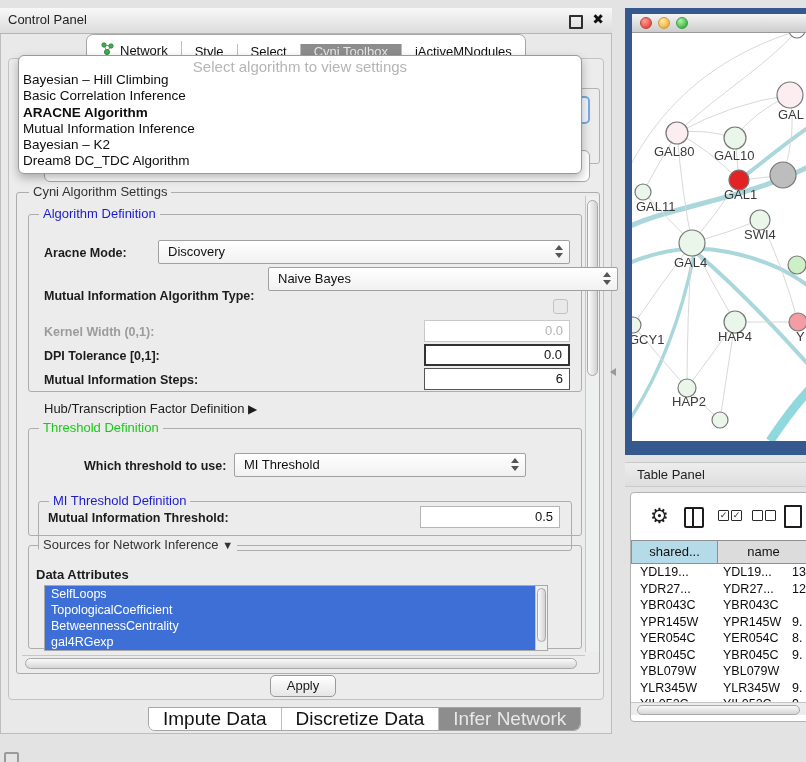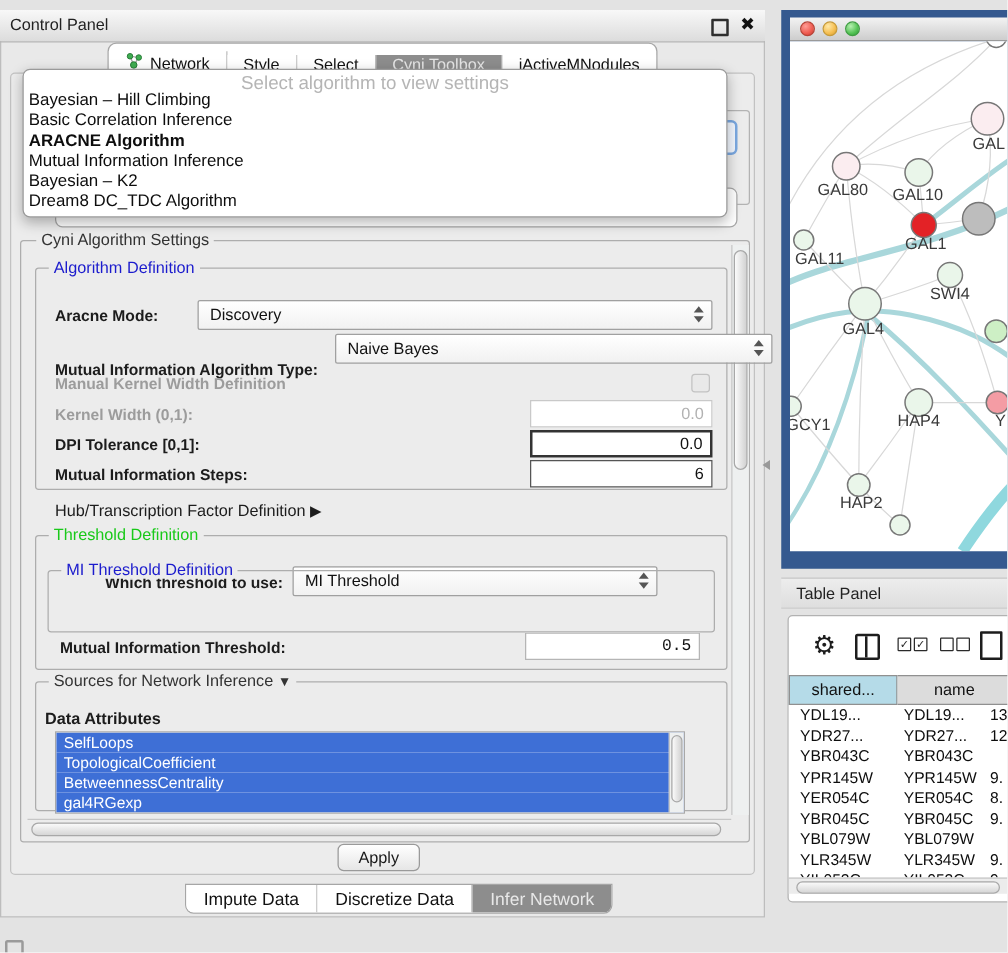--- a/index.html
+++ b/index.html
@@ -67,21 +67,21 @@
   .sb-thumb-h{position:absolute;background:linear-gradient(#fafafa,#d6d6d6);border:1px solid #a8a8a8;border-radius:7px;box-sizing:border-box;}
 
   
   .attr-list{left:44px;top:585px;width:504px;height:66px;background:#fff;border:1px solid #a8a8a8;box-sizing:border-box;overflow:hidden;}
   .attr-item{height:16px;line-height:16px;background:#3e6fd6;color:#fff;font-size:12.5px;padding-left:6px;}
 
   .apply-btn{left:270px;top:675px;width:66px;height:22px;background:linear-gradient(#ffffff,#e6e6e6);border:1px solid #9a9a9a;
     border-radius:5px;font-size:13px;text-align:center;line-height:20px;box-sizing:border-box;}
 
   .bottom-tabstrip{left:148px;top:707px;height:22px;display:flex;border:1px solid #a6a6a6;border-radius:0 0 7px 7px;overflow:hidden;background:#fff;}
-  .btab{display:flex;align-items:center;padding:0 14px;font-size:14px;color:#111;background:#fff;border-right:1px solid #bdbdbd;}
+  .btab{display:flex;align-items:center;padding:0 14px;font-size:19px;color:#111;background:#fff;border-right:1px solid #bdbdbd;}
   .btab:last-child{border-right:none;}
   .btab.selected{background:#8d8d8d;color:#e8e8e8;}
 
   
   .net-frame{left:625px;top:8px;width:181px;height:447px;background:#35598f;}
   .net-titlebar{left:632px;top:14px;width:174px;height:19px;background:linear-gradient(#f3f3f3,#cdcdcd);border-bottom:1px solid #9a9a9a;box-sizing:border-box;}
   .light{position:absolute;top:3px;width:12px;height:12px;border-radius:50%;box-sizing:border-box;}
   .light.red{left:8px;background:radial-gradient(circle at 35% 30%,#ff9d95,#ee5b50 60%,#c0392f);border:1px solid #b84438;}
   .light.yellow{left:26px;background:radial-gradient(circle at 35% 30%,#ffe9a8,#f5bd4f 60%,#cf9a30);border:1px solid #c79b3a;}
   .light.green{left:44px;background:radial-gradient(circle at 35% 30%,#b6f0b0,#53c254 60%,#2f9a38);border:1px solid #3f9e42;}
@@ -195,21 +195,20 @@
 
   <div class="abs lbl" style="left:44px;top:273px;margin-top:16px;">Mutual Information Algorithm Type:</div>
   <div class="abs combo" style="left:268px;top:267px;width:350px;">
     <div class="val">Naive Bayes</div>
     <div class="stepper">
         <div class="tri-up"></div>
         <div class="tri-down"></div>
       </div>
   </div>
 
-  <div class="abs lbl dis" style="left:44px;top:300px;">Manual Kernel Width Definition</div>
   <div class="abs checkbox" style="left:553px;top:299px;"></div>
 
   <div class="abs lbl dis" style="left:44px;top:325px;">Kernel Width (0,1):</div>
   <div class="abs field dis" style="left:424px;top:320px;width:146px;">0.0</div>
 
   <div class="abs lbl" style="left:44px;top:349px;">DPI Tolerance [0,1]:</div>
   <div class="abs field focus" style="left:424px;top:344px;width:146px;">0.0</div>
 
   <div class="abs lbl" style="left:44px;top:373px;">Mutual Information Steps:</div>
   <div class="abs field dark" style="left:424px;top:368px;width:146px;">6</div>
@@ -225,25 +224,25 @@
 
   <div class="abs lbl" style="left:84px;top:459px;">Which threshold to use:</div>
   <div class="abs combo" style="left:234px;top:453px;width:292px;">
     <div class="val">MI Threshold</div>
     <div class="stepper">
         <div class="tri-up"></div>
         <div class="tri-down"></div>
       </div>
   </div>
 
-  <div class="abs groupbox" style="left:38px;top:456px;width:534px;height:50px;">
+  <div class="abs groupbox" style="left:38px;top:501px;width:534px;height:50px;">
     <span class="gb-title blue">MI Threshold Definition</span>
   </div>
   <div class="abs lbl" style="left:48px;top:511px;">Mutual Information Threshold:</div>
-  <div class="abs field" style="left:420px;top:506px;width:140px;font-family:Liberation Mono, monospace;">0.5</div>
+  <div class="abs field" style="left:420px;top:506px;width:140px;">0.5</div>
 
   <div class="abs groupbox" style="left:28px;top:545px;width:554px;height:104px;">
     <span class="gb-title">
       <span>Sources for Network Inference</span>
       <span style="font-size:11px;"> ▼</span>
     </span>
   </div>
   <div class="abs lbl" style="left:36px;top:567px;font-size:13px;">Data Attributes</div>
 
   <div class="abs attr-list">

